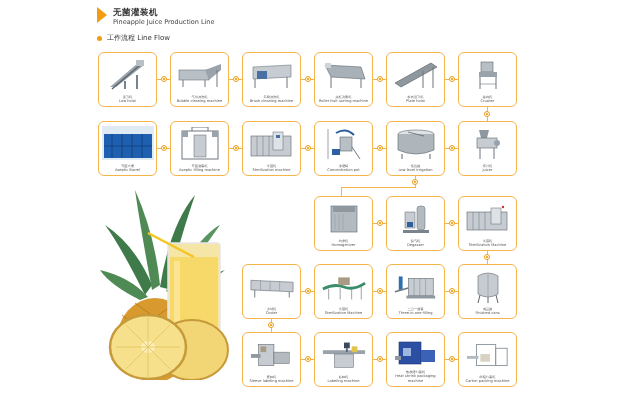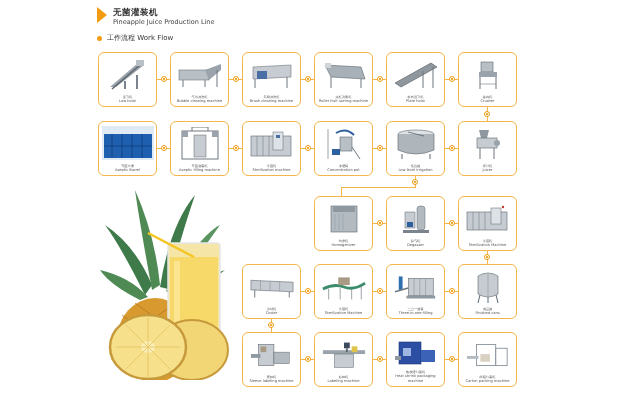--- a/index.html
+++ b/index.html
@@ -42,21 +42,21 @@
 
   .pineapple { position: absolute; left: 100px; top: 185px; width: 140px; height: 195px; }
 </style>
 </head>
 <body>
 
 <div class="header-arrow"></div>
 <div class="title-cn">无菌灌装机</div>
 <div class="title-en">Pineapple Juice Production Line</div>
 <div class="flow-dot"></div>
-<div class="flow-label">工作流程 Work Flow</div>
+<div class="flow-label">工作流程 Line Flow</div>
 
 <div id="connectors"></div>
 
 <div id="boxes">
 
   <div class="box" style="left:98px;top:52px">
     <div class="machine">
       <svg width="44" height="32" viewBox="0 0 44 32">
           <polygon points="4,28 10,28 38,6 32,4" fill="#9aa3ab"></polygon>
           <line x1="6" y1="30" x2="34" y2="6" stroke="#5d666e" stroke-width="1.5"></line>

